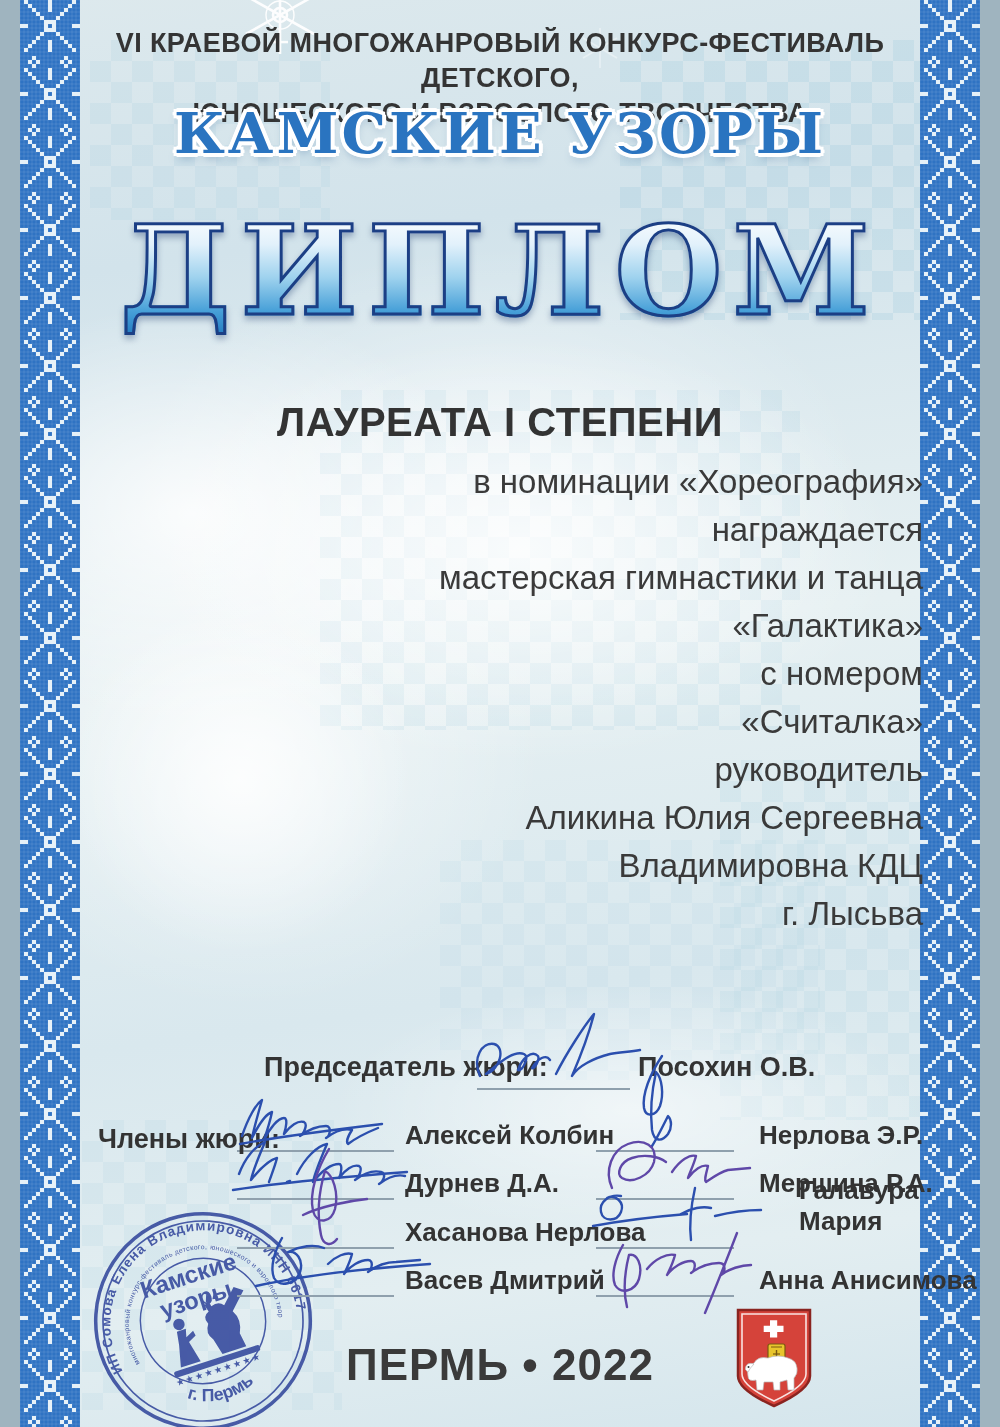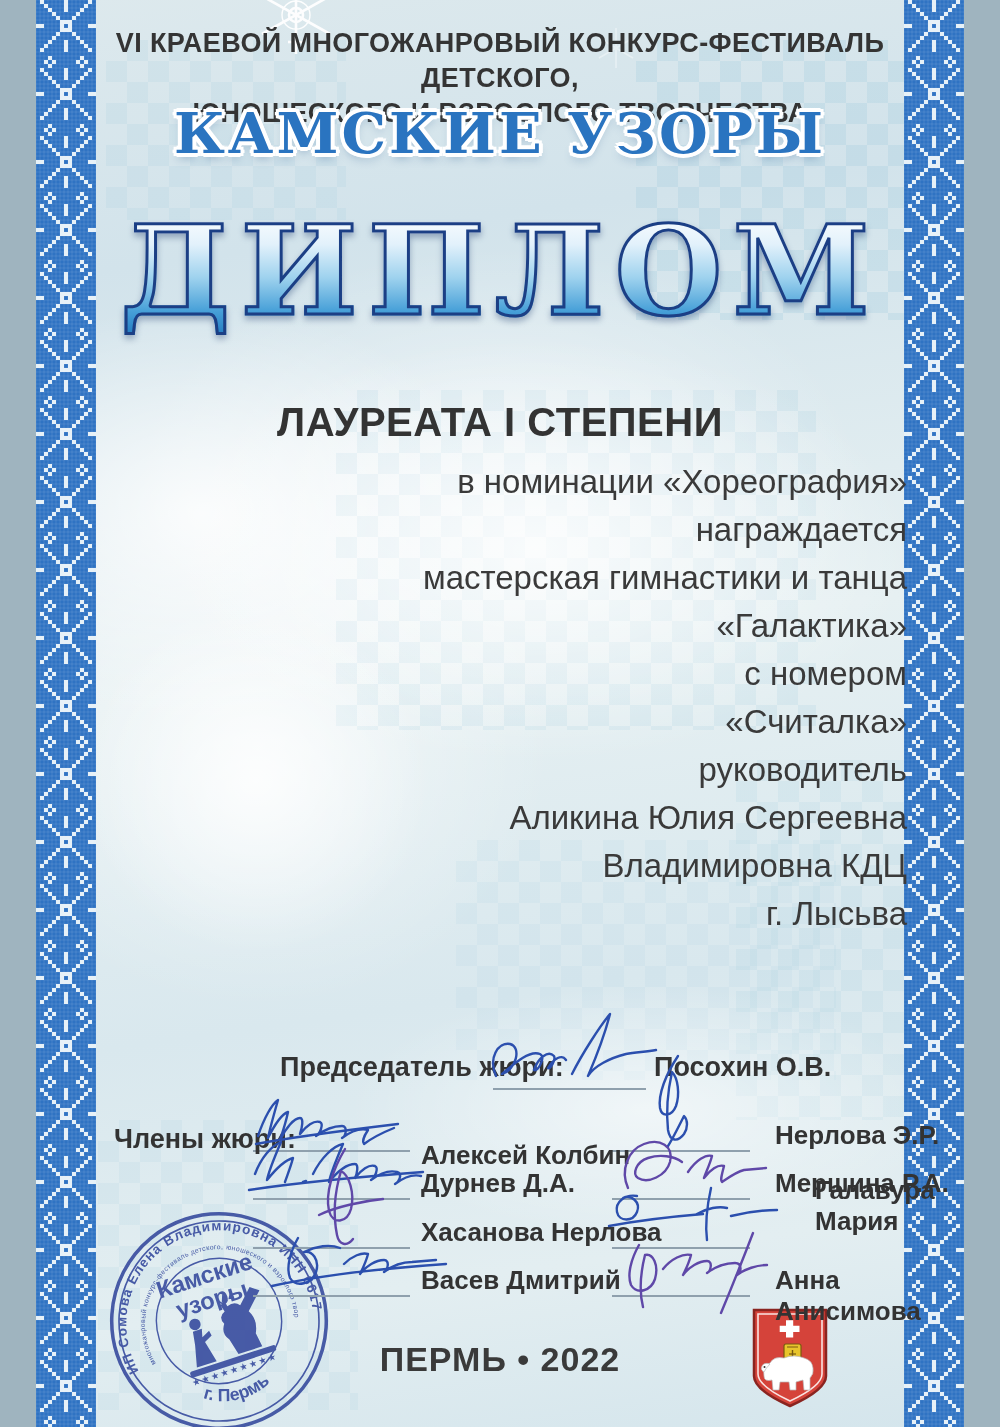--- a/index.html
+++ b/index.html
@@ -2,21 +2,21 @@
 <html><head>
 <meta charset="utf-8">
 <style>
   html,body{margin:0;padding:0;background:#9fb4bf;}
   .page{position:relative;width:928px;height:1427px;margin:0 auto;overflow:hidden;
     font-family:"Liberation Sans",sans-serif;
     background:
       radial-gradient(ellipse 420px 300px at 18% 36%, rgba(255,255,255,.85), rgba(255,255,255,0) 70%),
       radial-gradient(ellipse 520px 340px at 50% 34%, rgba(255,255,255,.6), rgba(255,255,255,0) 70%),
       radial-gradient(ellipse 420px 380px at 24% 52%, rgba(255,255,255,.55), rgba(255,255,255,0) 70%),
-      linear-gradient(172deg,#dde9ed 0%,#d2e3eb 18%,#e6f0f2 46%,#d9e8ee 68%,#e3eef1 86%,#d4e5ec 100%);}
+      linear-gradient(172deg,#dde9ed 0%,#d2e3eb 18%,#e6f0f2 46%,#d9e8ee 68%,#e3eef1 86%,#d4e5ec 100%); padding-left: 32px;}
   
   .mosaic{position:absolute;
     background:conic-gradient(rgba(160,203,221,.5) 90deg, rgba(255,255,255,0) 90deg 180deg, rgba(160,203,221,.5) 180deg 270deg, rgba(255,255,255,0) 270deg);
     background-size:42px 42px;}
   .glow{position:absolute;background:radial-gradient(ellipse at center, rgba(255,255,255,.8), rgba(255,255,255,0) 68%);}
   
   .border-strip{position:absolute;top:0;height:1427px;width:60px;z-index:5;}
   .border-strip.left{left:0;}
   .border-strip.right{right:0;transform:scaleX(-1);}
   
@@ -38,21 +38,21 @@
     font-size:33px;color:#3a3a3a;line-height:48px;}
   
   .lbl{position:absolute;z-index:7;font-size:27px;font-weight:700;color:#333;}
   .sig-name{position:absolute;z-index:7;font-size:26px;font-weight:700;color:#333;}
   .sig-line{position:absolute;z-index:6;height:2px;background:#8fa0ad;}
   .sig-svg{position:absolute;z-index:8;overflow:visible;}
   .sig-svg path{fill:none;stroke-width:2.4px;stroke-linecap:round;stroke-linejoin:round;}
   .ink-blue path{stroke:#2b4fae;}
   .ink-violet path{stroke:#5f48a8;}
   .footer-year{position:absolute;left:0;right:0;top:1340px;z-index:6;text-align:center;
-    font-size:34px;font-weight:700;color:#3a3a3a;letter-spacing:1px;}
+    font-size:44px;font-weight:700;color:#3a3a3a;letter-spacing:1px;}
   
   .stamp{position:absolute;left:58px;top:1196px;width:250px;height:250px;z-index:6;transform:rotate(-18deg);opacity:.92;}
   .stamp text{fill:#3b4fa0;}
   .stamp .ring{stroke:#3b4fa0;fill:none;}
   
   .coat{position:absolute;left:714px;top:1306px;width:80px;height:102px;z-index:6;}
   .snowflake{position:absolute;z-index:6;color:#fff;}
 </style>
 </head>
 <body>
@@ -2838,21 +2838,21 @@
   </svg>
   <div class="sig-name" style="left:618px;top:1052px;font-size:27px;">Посохин О.В.</div>
 
   <div class="lbl" style="left:78px;top:1124px;">Члены жюри:</div>
 
   <div class="sig-line" style="left:217px;top:1150px;width:157px;"></div>
   <svg class="sig-svg ink-blue" style="left:212px;top:1090px;" width="165" height="62" viewBox="0 0 165 62">
     <path d="M10,46 C16,28 24,14 30,10 C26,24 22,38 20,48 C26,36 34,24 40,22 C38,32 34,44 32,50 C38,38 46,28 52,28 C56,28 54,38 52,44 C58,36 66,30 72,32 C76,34 72,44 68,46 C76,40 86,36 94,36 C100,36 98,46 94,48 C102,42 112,38 120,40 C116,46 114,52 116,54 C124,48 136,42 146,38"></path>
     <path d="M8,54 C50,46 100,40 150,34"></path>
   </svg>
-  <div class="sig-name" style="left:385px;top:1120px;margin-top:20px;">Алексей Колбин</div>
+  <div class="sig-name" style="left:385px;top:1120px;">Алексей Колбин</div>
   <div class="sig-line" style="left:576px;top:1150px;width:138px;"></div>
   <svg class="sig-svg ink-blue" style="left:590px;top:1050px;" width="100" height="100" viewBox="0 0 100 100">
     <path d="M52,6 C40,24 32,44 34,58 C36,68 46,66 50,56 C54,44 52,28 46,22 C42,40 40,62 42,80 C44,92 52,92 58,84 C62,78 62,70 58,66 C52,78 46,90 42,96"></path>
   </svg>
   <div class="sig-name" style="left:739px;top:1120px;">Нерлова Э.Р.</div>
 
   <div class="sig-line" style="left:217px;top:1198px;width:157px;"></div>
   <svg class="sig-svg ink-blue" style="left:205px;top:1130px;" width="185" height="70" viewBox="0 0 185 70">
     <path d="M14,44 C20,28 30,16 40,12 C34,26 28,40 26,50 C34,40 44,30 52,28 C50,36 46,46 44,52"></path>
     <path d="M62,52 l3,-1"></path>

